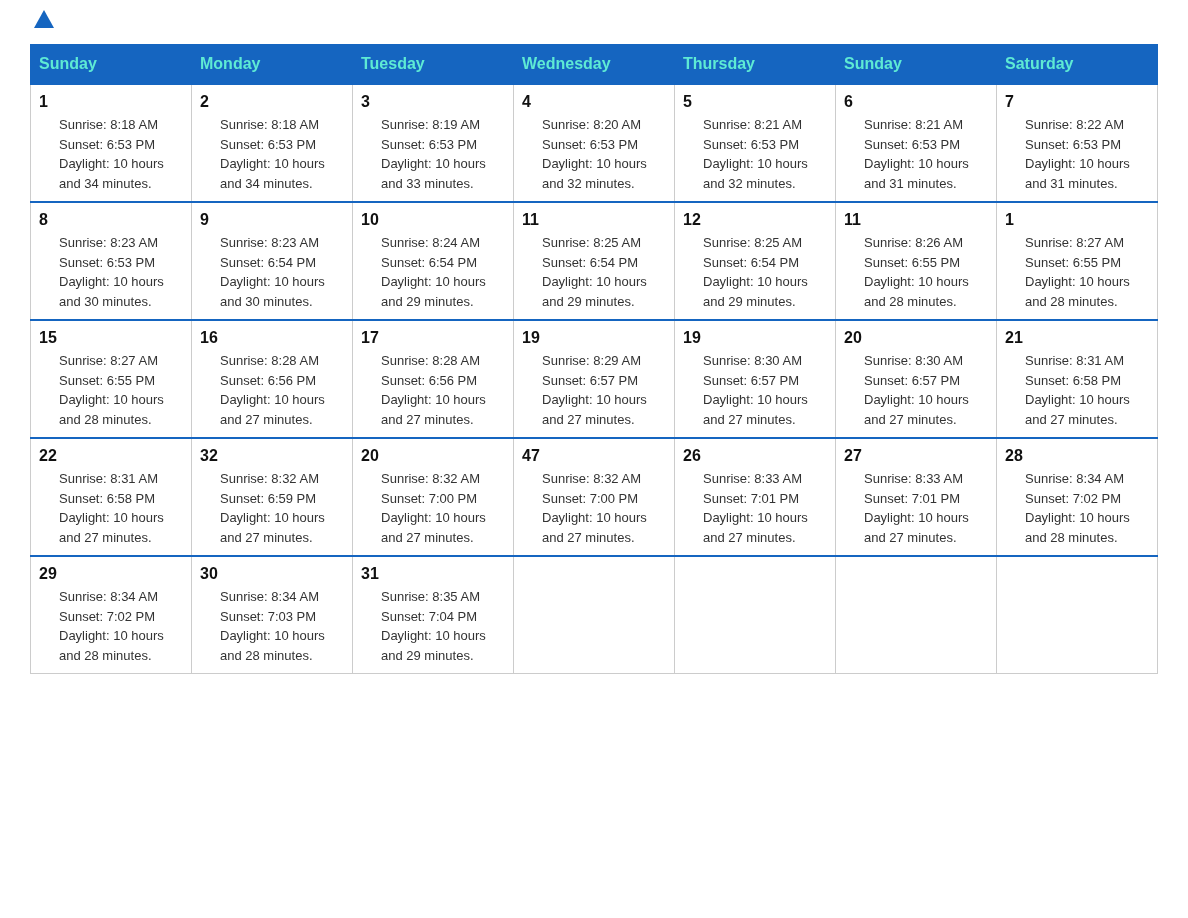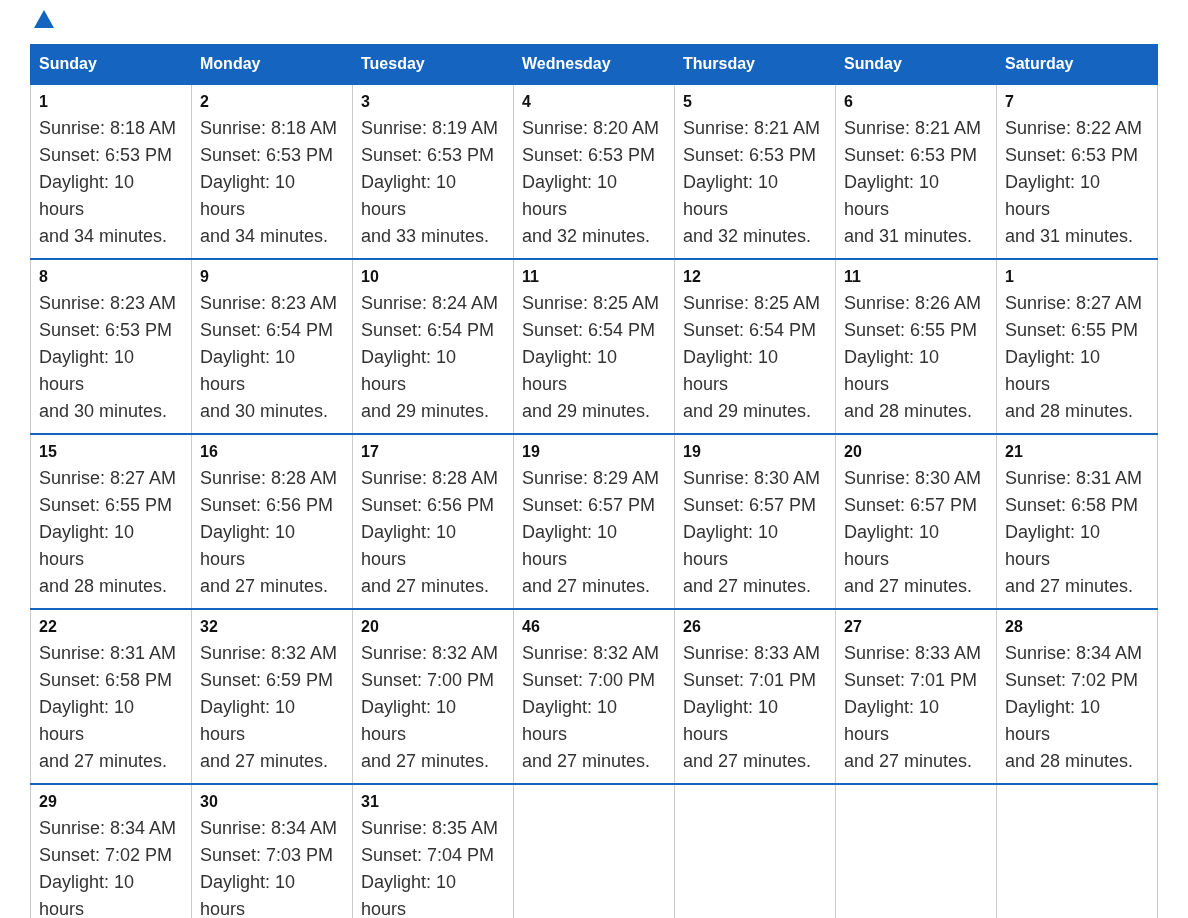--- a/index.html
+++ b/index.html
@@ -33,21 +33,21 @@
       font-size: 22px;
       color: #333;
       margin-top: 4px;
     }
     #calendar {
       width: 100%;
       border-collapse: collapse;
     }
     #calendar thead tr th {
       background-color: #1565c0;
-      color: #ffffff;
+      color: #5eead4;
       font-size: 16px;
       font-weight: bold;
       padding: 10px 8px;
       text-align: left;
       border: 1px solid #1565c0;
     }
     #calendar tbody tr td {
       vertical-align: top;
       padding: 8px;
       border: 1px solid #ccc;
@@ -59,21 +59,22 @@
     }
     .day-number {
       font-size: 16px;
       font-weight: bold;
       color: #111;
       display: block;
       margin-bottom: 4px;
     }
     .day-info {
       line-height: 1.5;
-      font-size: 18px;
+      font-size: 13px;
+      margin-left: 20px;
     }
     td.empty {
       background: #fff;
       border-top: 2px solid #1565c0;
     }
     #calendar tbody tr:first-child td {
       border-top: 2px solid #1565c0;
     }
   </style>
 </head>
@@ -207,21 +208,21 @@
       </td>
         <td>
         <span class="day-number">32</span>
         <div class="day-info">Sunrise: 8:32 AM<br>Sunset: 6:59 PM<br>Daylight: 10 hours<br>and 27 minutes.</div>
       </td>
         <td>
         <span class="day-number">20</span>
         <div class="day-info">Sunrise: 8:32 AM<br>Sunset: 7:00 PM<br>Daylight: 10 hours<br>and 27 minutes.</div>
       </td>
         <td>
-        <span class="day-number">46</span>
+        <span class="day-number">47</span>
         <div class="day-info">Sunrise: 8:32 AM<br>Sunset: 7:00 PM<br>Daylight: 10 hours<br>and 27 minutes.</div>
       </td>
         <td>
         <span class="day-number">26</span>
         <div class="day-info">Sunrise: 8:33 AM<br>Sunset: 7:01 PM<br>Daylight: 10 hours<br>and 27 minutes.</div>
       </td>
         <td>
         <span class="day-number">27</span>
         <div class="day-info">Sunrise: 8:33 AM<br>Sunset: 7:01 PM<br>Daylight: 10 hours<br>and 27 minutes.</div>
       </td>

